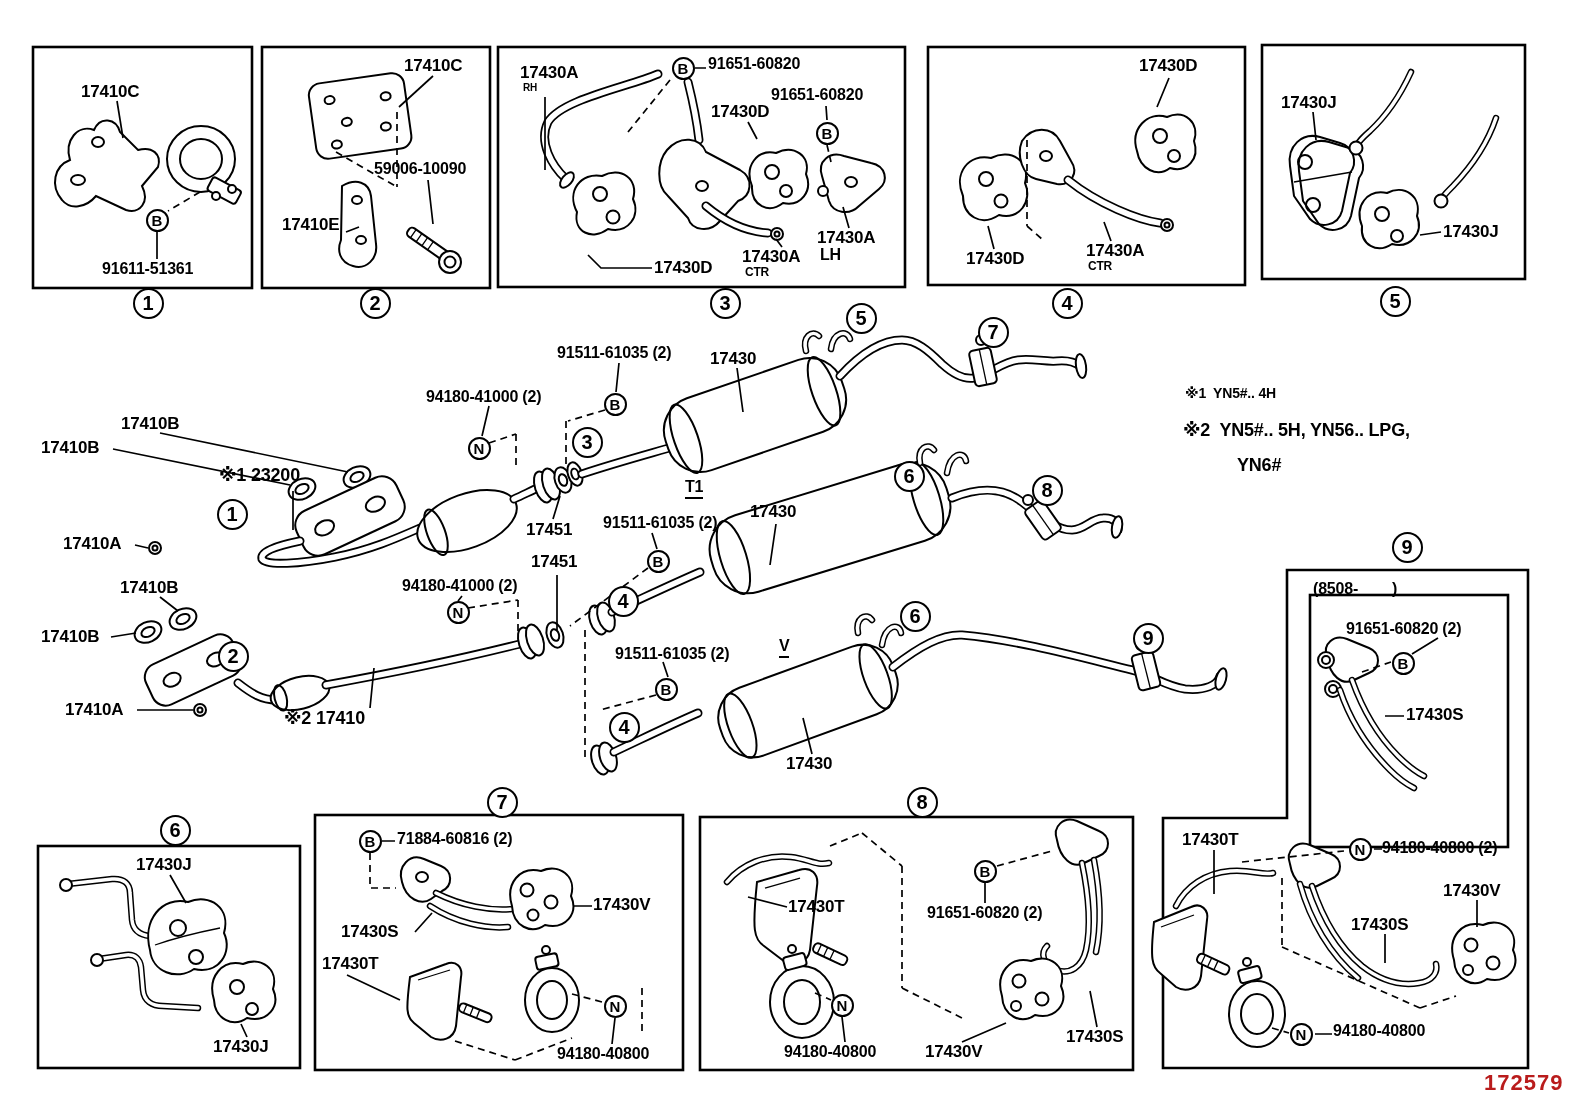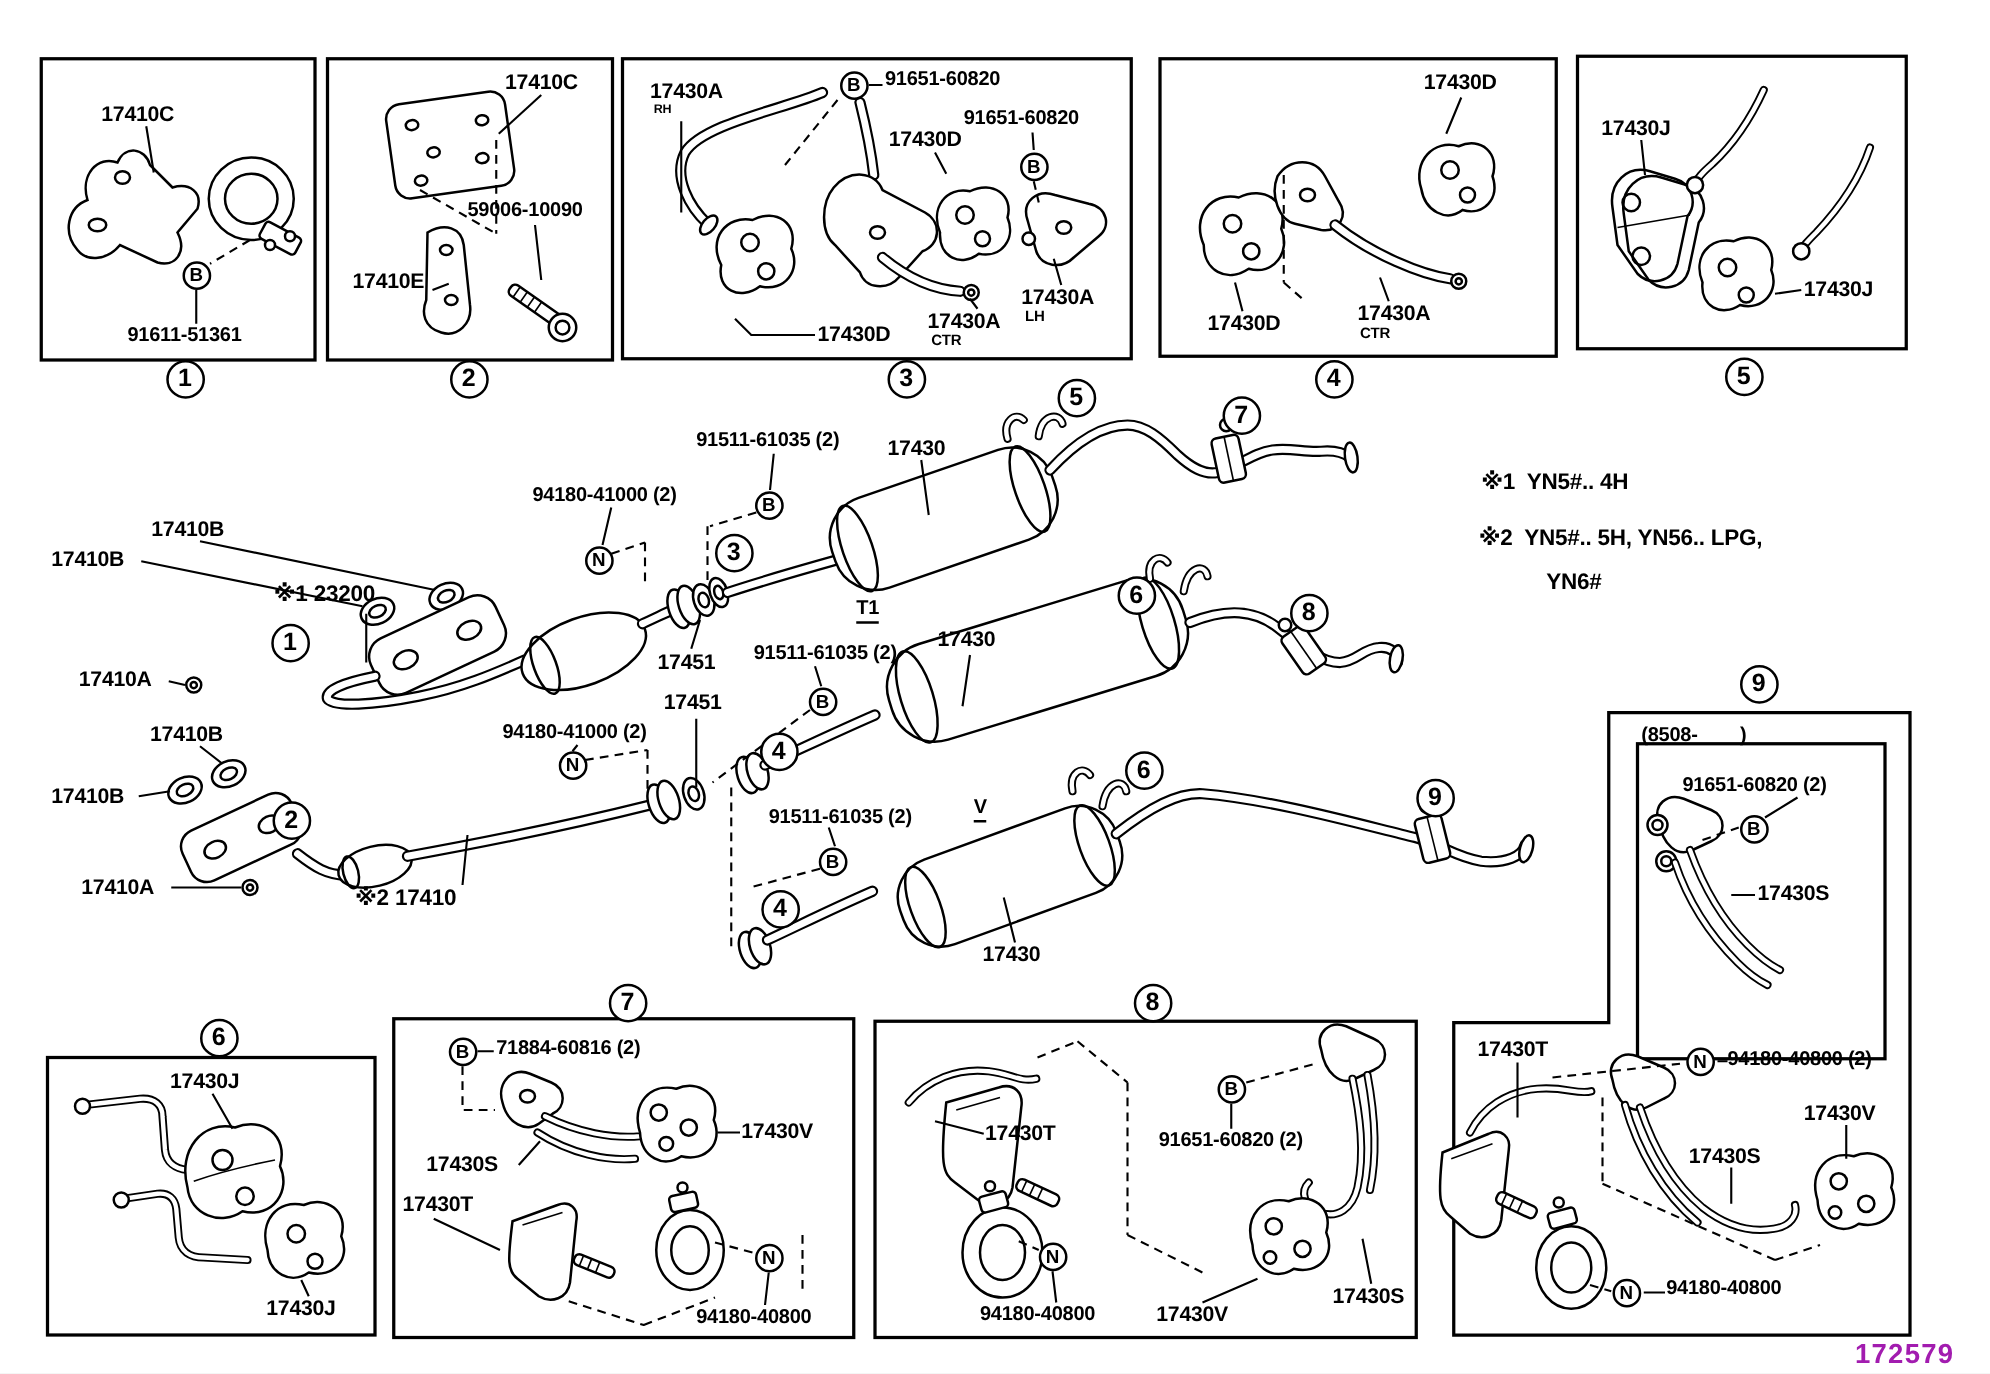--- a/index.html
+++ b/index.html
@@ -6,21 +6,21 @@
   .stage{position:relative;width:1592px;height:1099px;background:#ffffff;overflow:hidden;
          font-family:"Liberation Sans","DejaVu Sans",sans-serif;}
   .stage svg{position:absolute;left:0;top:0;}
   .lbl{position:absolute;font-weight:bold;color:#000;white-space:pre;line-height:1;
        letter-spacing:-0.2px;}
   .lbl.u{border-bottom:2.5px solid #000;padding-bottom:2px;}
   .co{position:absolute;border:2.5px solid #000;border-radius:50%;background:#fff;color:#000;
       display:flex;align-items:center;justify-content:center;font-weight:bold;box-sizing:border-box;}
   .co-num{width:31px;height:31px;font-size:20px;}
   .co-letter{width:23px;height:23px;font-size:15px;border-width:2px;}
-  .docnum{position:absolute;font-weight:bold;color:#a21caf;font-size:22px;letter-spacing:1px;}
+  .docnum{position:absolute;font-weight:bold;color:#b91c1c;font-size:22px;letter-spacing:1px;}
   
   .ln{fill:none;stroke:#000;stroke-width:2;}
   .lnw{fill:#fff;stroke:#000;stroke-width:2;}
   .box{fill:none;stroke:#000;stroke-width:2.6;}
   .po{fill:none;stroke:#000;stroke-width:9;stroke-linecap:round;}
   .pi{fill:none;stroke:#fff;stroke-width:5.5;stroke-linecap:round;}
   .ro{fill:none;stroke:#000;stroke-width:6.5;stroke-linecap:round;}
   .ri{fill:none;stroke:#fff;stroke-width:3.5;stroke-linecap:round;}
   .ld{fill:none;stroke:#000;stroke-width:1.7;}
   .dash{fill:none;stroke:#000;stroke-width:1.7;stroke-dasharray:7 5;}
@@ -403,21 +403,21 @@
       <div class="lbl" style="left: 282px; top: 216px; font-size: 17px;">17410E</div>
       <div class="lbl" style="left: 520px; top: 64px; font-size: 17px;">17430A</div>
       <div class="lbl" style="left: 523px; top: 83px; font-size: 10px;">RH</div>
       <div class="lbl" style="left: 708px; top: 56px; font-size: 16px;">91651-60820</div>
       <div class="lbl" style="left: 771px; top: 87px; font-size: 16px;">91651-60820</div>
       <div class="lbl" style="left: 711px; top: 103px; font-size: 17px;">17430D</div>
       <div class="lbl" style="left: 654px; top: 259px; font-size: 17px;">17430D</div>
       <div class="lbl" style="left: 742px; top: 248px; font-size: 17px;">17430A</div>
       <div class="lbl" style="left: 745px; top: 266px; font-size: 12px;">CTR</div>
       <div class="lbl" style="left: 817px; top: 229px; font-size: 17px;">17430A</div>
-      <div class="lbl" style="left: 820px; top: 247px; font-size: 12px;">LH</div>
+      <div class="lbl" style="left: 820px; top: 247px; font-size: 16px;">LH</div>
       <div class="lbl" style="left: 1139px; top: 57px; font-size: 17px;">17430D</div>
       <div class="lbl" style="left: 966px; top: 250px; font-size: 17px;">17430D</div>
       <div class="lbl" style="left: 1086px; top: 242px; font-size: 17px;">17430A</div>
       <div class="lbl" style="left: 1088px; top: 260px; font-size: 12px;">CTR</div>
       <div class="lbl" style="left: 1281px; top: 94px; font-size: 17px;">17430J</div>
       <div class="lbl" style="left: 1443px; top: 223px; font-size: 17px;">17430J</div>
       <div class="lbl" style="left: 121px; top: 415px; font-size: 17px;">17410B</div>
       <div class="lbl" style="left: 41px; top: 439px; font-size: 17px;">17410B</div>
       <div class="lbl" style="left: 63px; top: 535px; font-size: 17px;">17410A</div>
       <div class="lbl" style="left: 219px; top: 466px; font-size: 18px;">※1 23200</div>
@@ -430,21 +430,21 @@
       <div class="lbl" style="left: 603px; top: 515px; font-size: 16px;">91511-61035 (2)</div>
       <div class="lbl" style="left: 750px; top: 503px; font-size: 17px;">17430</div>
       <div class="lbl" style="left: 120px; top: 579px; font-size: 17px;">17410B</div>
       <div class="lbl" style="left: 41px; top: 628px; font-size: 17px;">17410B</div>
       <div class="lbl" style="left: 65px; top: 701px; font-size: 17px;">17410A</div>
       <div class="lbl" style="left: 402px; top: 578px; font-size: 16px;">94180-41000 (2)</div>
       <div class="lbl" style="left: 284px; top: 709px; font-size: 18px;">※2 17410</div>
       <div class="lbl" style="left: 615px; top: 646px; font-size: 16px;">91511-61035 (2)</div>
       <div class="lbl u" style="left: 779px; top: 638px; font-size: 16px;">V</div>
       <div class="lbl" style="left: 786px; top: 755px; font-size: 17px;">17430</div>
-      <div class="lbl" style="left: 1185px; top: 376px; font-size: 18px;">※1  YN5#.. 4H</div>
+      <div class="lbl" style="left: 1185px; top: 386px; font-size: 14px;">※1  YN5#.. 4H</div>
       <div class="lbl" style="left: 1183px; top: 421px; font-size: 18px;">※2  YN5#.. 5H, YN56.. LPG,</div>
       <div class="lbl" style="left: 1237px; top: 456px; font-size: 18px;">YN6#</div>
       <div class="lbl" style="left: 1313px; top: 581px; font-size: 16px;">(8508-        )</div>
       <div class="lbl" style="left: 1346px; top: 621px; font-size: 16px;">91651-60820 (2)</div>
       <div class="lbl" style="left: 1406px; top: 706px; font-size: 17px;">17430S</div>
       <div class="lbl" style="left: 1182px; top: 831px; font-size: 17px;">17430T</div>
       <div class="lbl" style="left: 1382px; top: 840px; font-size: 16px; text-align: center;">94180-40800 (2)</div>
       <div class="lbl" style="left: 1443px; top: 882px; font-size: 17px;">17430V</div>
       <div class="lbl" style="left: 1351px; top: 916px; font-size: 17px;">17430S</div>
       <div class="lbl" style="left: 1333px; top: 1023px; font-size: 16px;">94180-40800</div>

